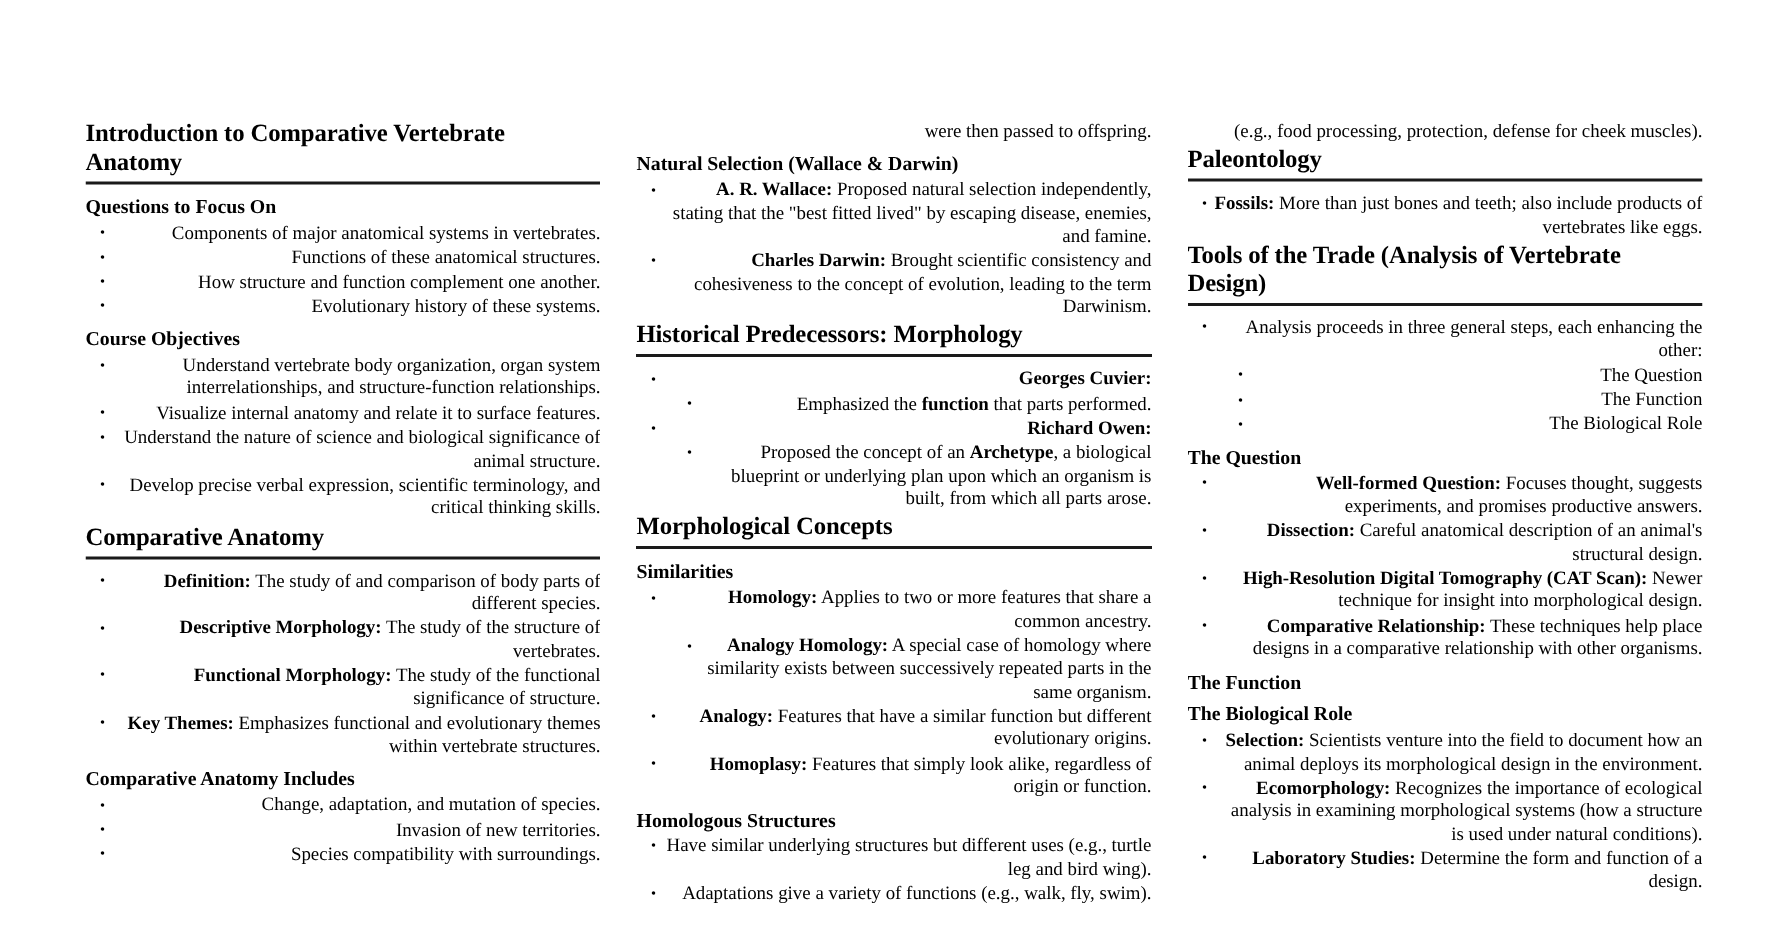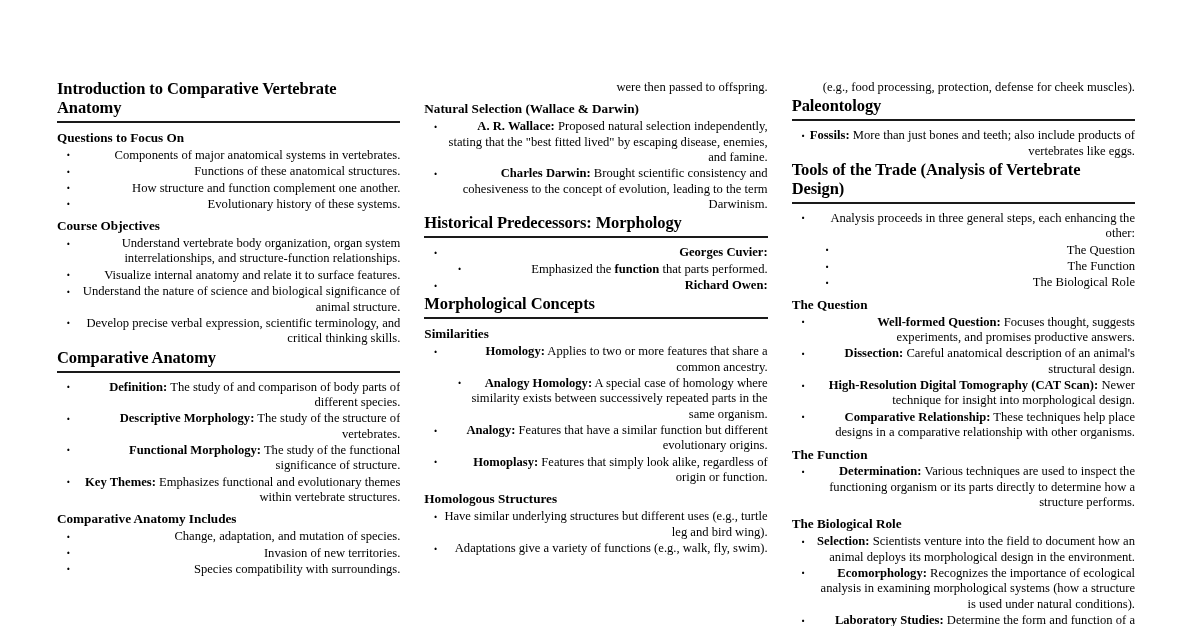--- a/index.html
+++ b/index.html
@@ -151,21 +151,23 @@
             <li><b>Charles Darwin:</b><span> Brought scientific consistency and cohesiveness to the concept of evolution, leading to the term Darwinism.</span></li>
           </ul>
         </div>
         <h1 class="sec-title spacer-top">Historical Predecessors: Morphology</h1>
         <div class="rule"></div>
         <div class="block">
           <ul class="lvl1">
             <li><b>Georges Cuvier:</b><ul class="lvl2">
                 <li><span>Emphasized the <b>function</b> that parts performed.</span></li>
               </ul></li>
-            <li><b>Richard Owen:</b></li>
+            <li><b>Richard Owen:</b><ul class="lvl2">
+                <li><span>Proposed the concept of an <b>Archetype</b>, a biological blueprint or underlying plan upon which an organism is built, from which all parts arose.</span></li>
+              </ul></li>
           </ul>
         </div>
         <h1 class="sec-title spacer-top">Morphological Concepts</h1>
         <div class="rule"></div>
         <h2 class="sub-title">Similarities</h2>
         <div class="block">
           <ul class="lvl1">
             <li><b>Homology:</b><span> Applies to two or more features that share a common ancestry.</span><ul class="lvl2">
                 <li><b>Analogy Homology:</b><span> A special case of homology where similarity exists between successively repeated parts in the same organism.</span></li>
               </ul></li>
@@ -208,25 +210,20 @@
         <h2 class="sub-title">The Question</h2>
         <div class="block">
           <ul class="lvl1">
             <li><b>Well-formed Question:</b><span> Focuses thought, suggests experiments, and promises productive answers.</span></li>
             <li><b>Dissection:</b><span> Careful anatomical description of an animal's structural design.</span></li>
             <li><b>High-Resolution Digital Tomography (CAT Scan):</b><span> Newer technique for insight into morphological design.</span></li>
             <li><b>Comparative Relationship:</b><span> These techniques help place designs in a comparative relationship with other organisms.</span></li>
           </ul>
         </div>
         <h2 class="sub-title">The Function</h2>
-        <div class="block">
-          <ul class="lvl1">
-            <li><b>Determination:</b><span> Various techniques are used to inspect the functioning organism or its parts directly to determine how a structure performs.</span></li>
-          </ul>
-        </div>
         <h2 class="sub-title">The Biological Role</h2>
         <div class="block">
           <ul class="lvl1">
             <li><b>Selection:</b><span> Scientists venture into the field to document how an animal deploys its morphological design in the environment.</span></li>
             <li><b>Ecomorphology:</b><span> Recognizes the importance of ecological analysis in examining morphological systems (how a structure is used under natural conditions).</span></li>
             <li><b>Laboratory Studies:</b><span> Determine the form and function of a design.</span></li>
           </ul>
         </div>
       </div>
     </div>

